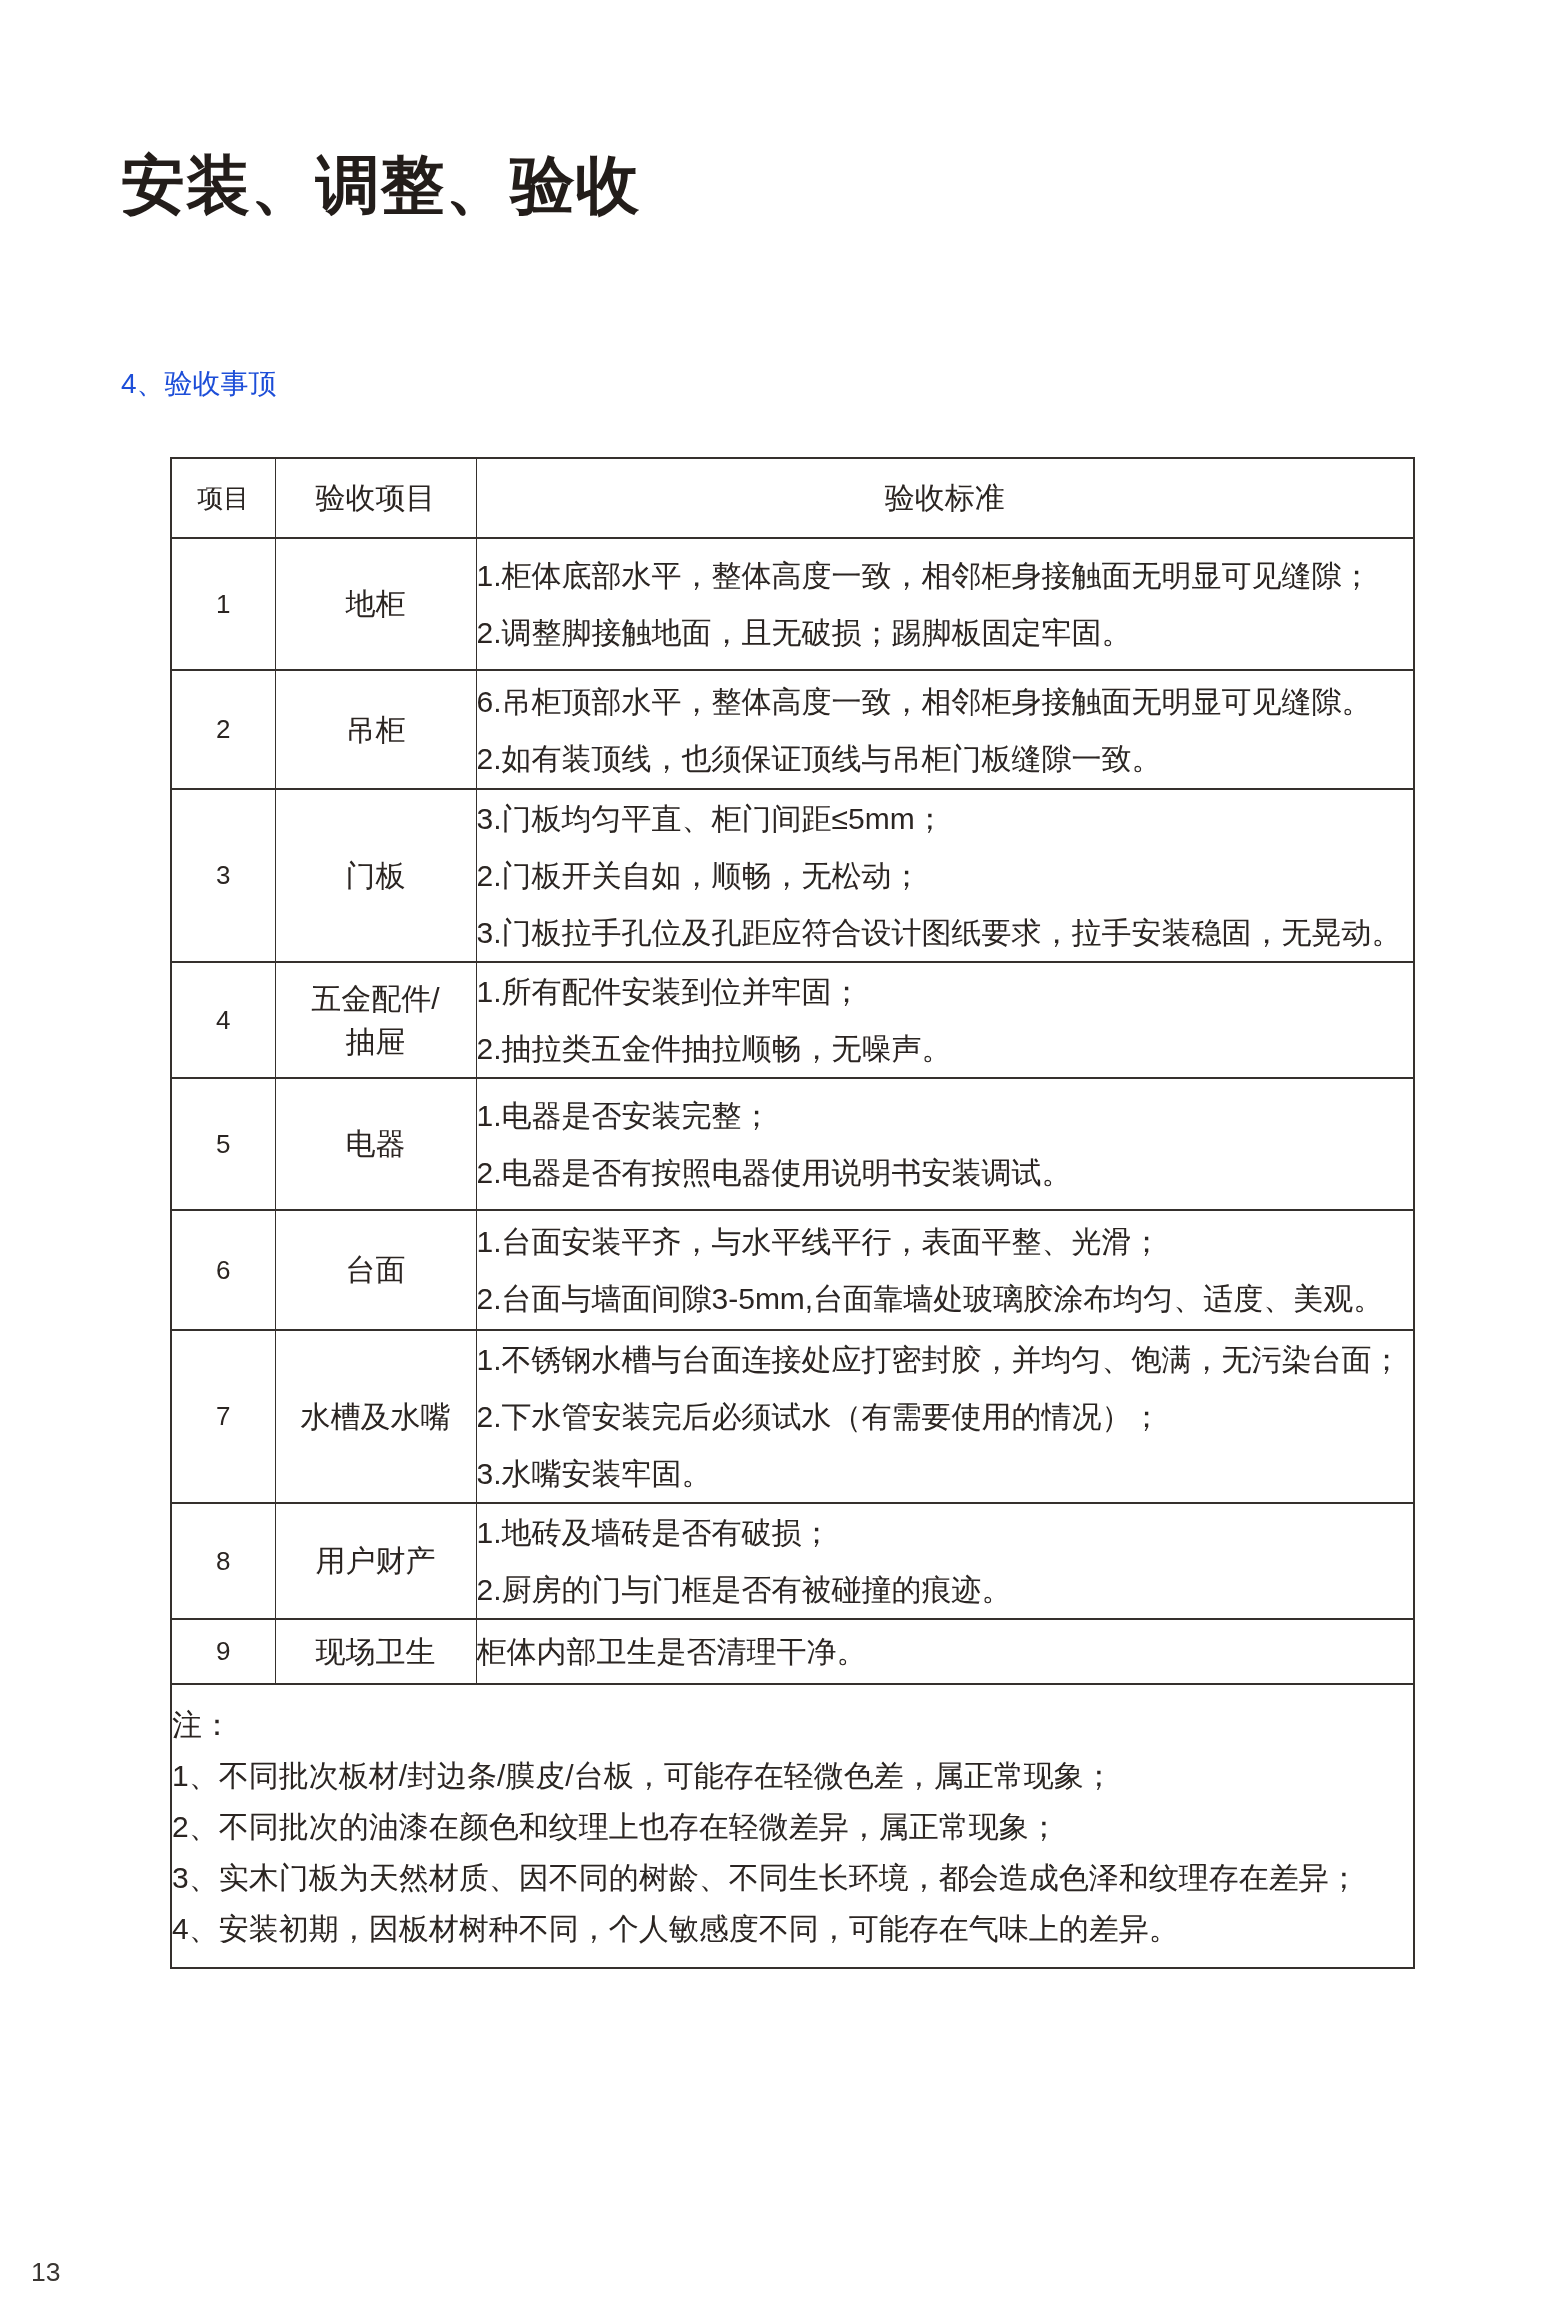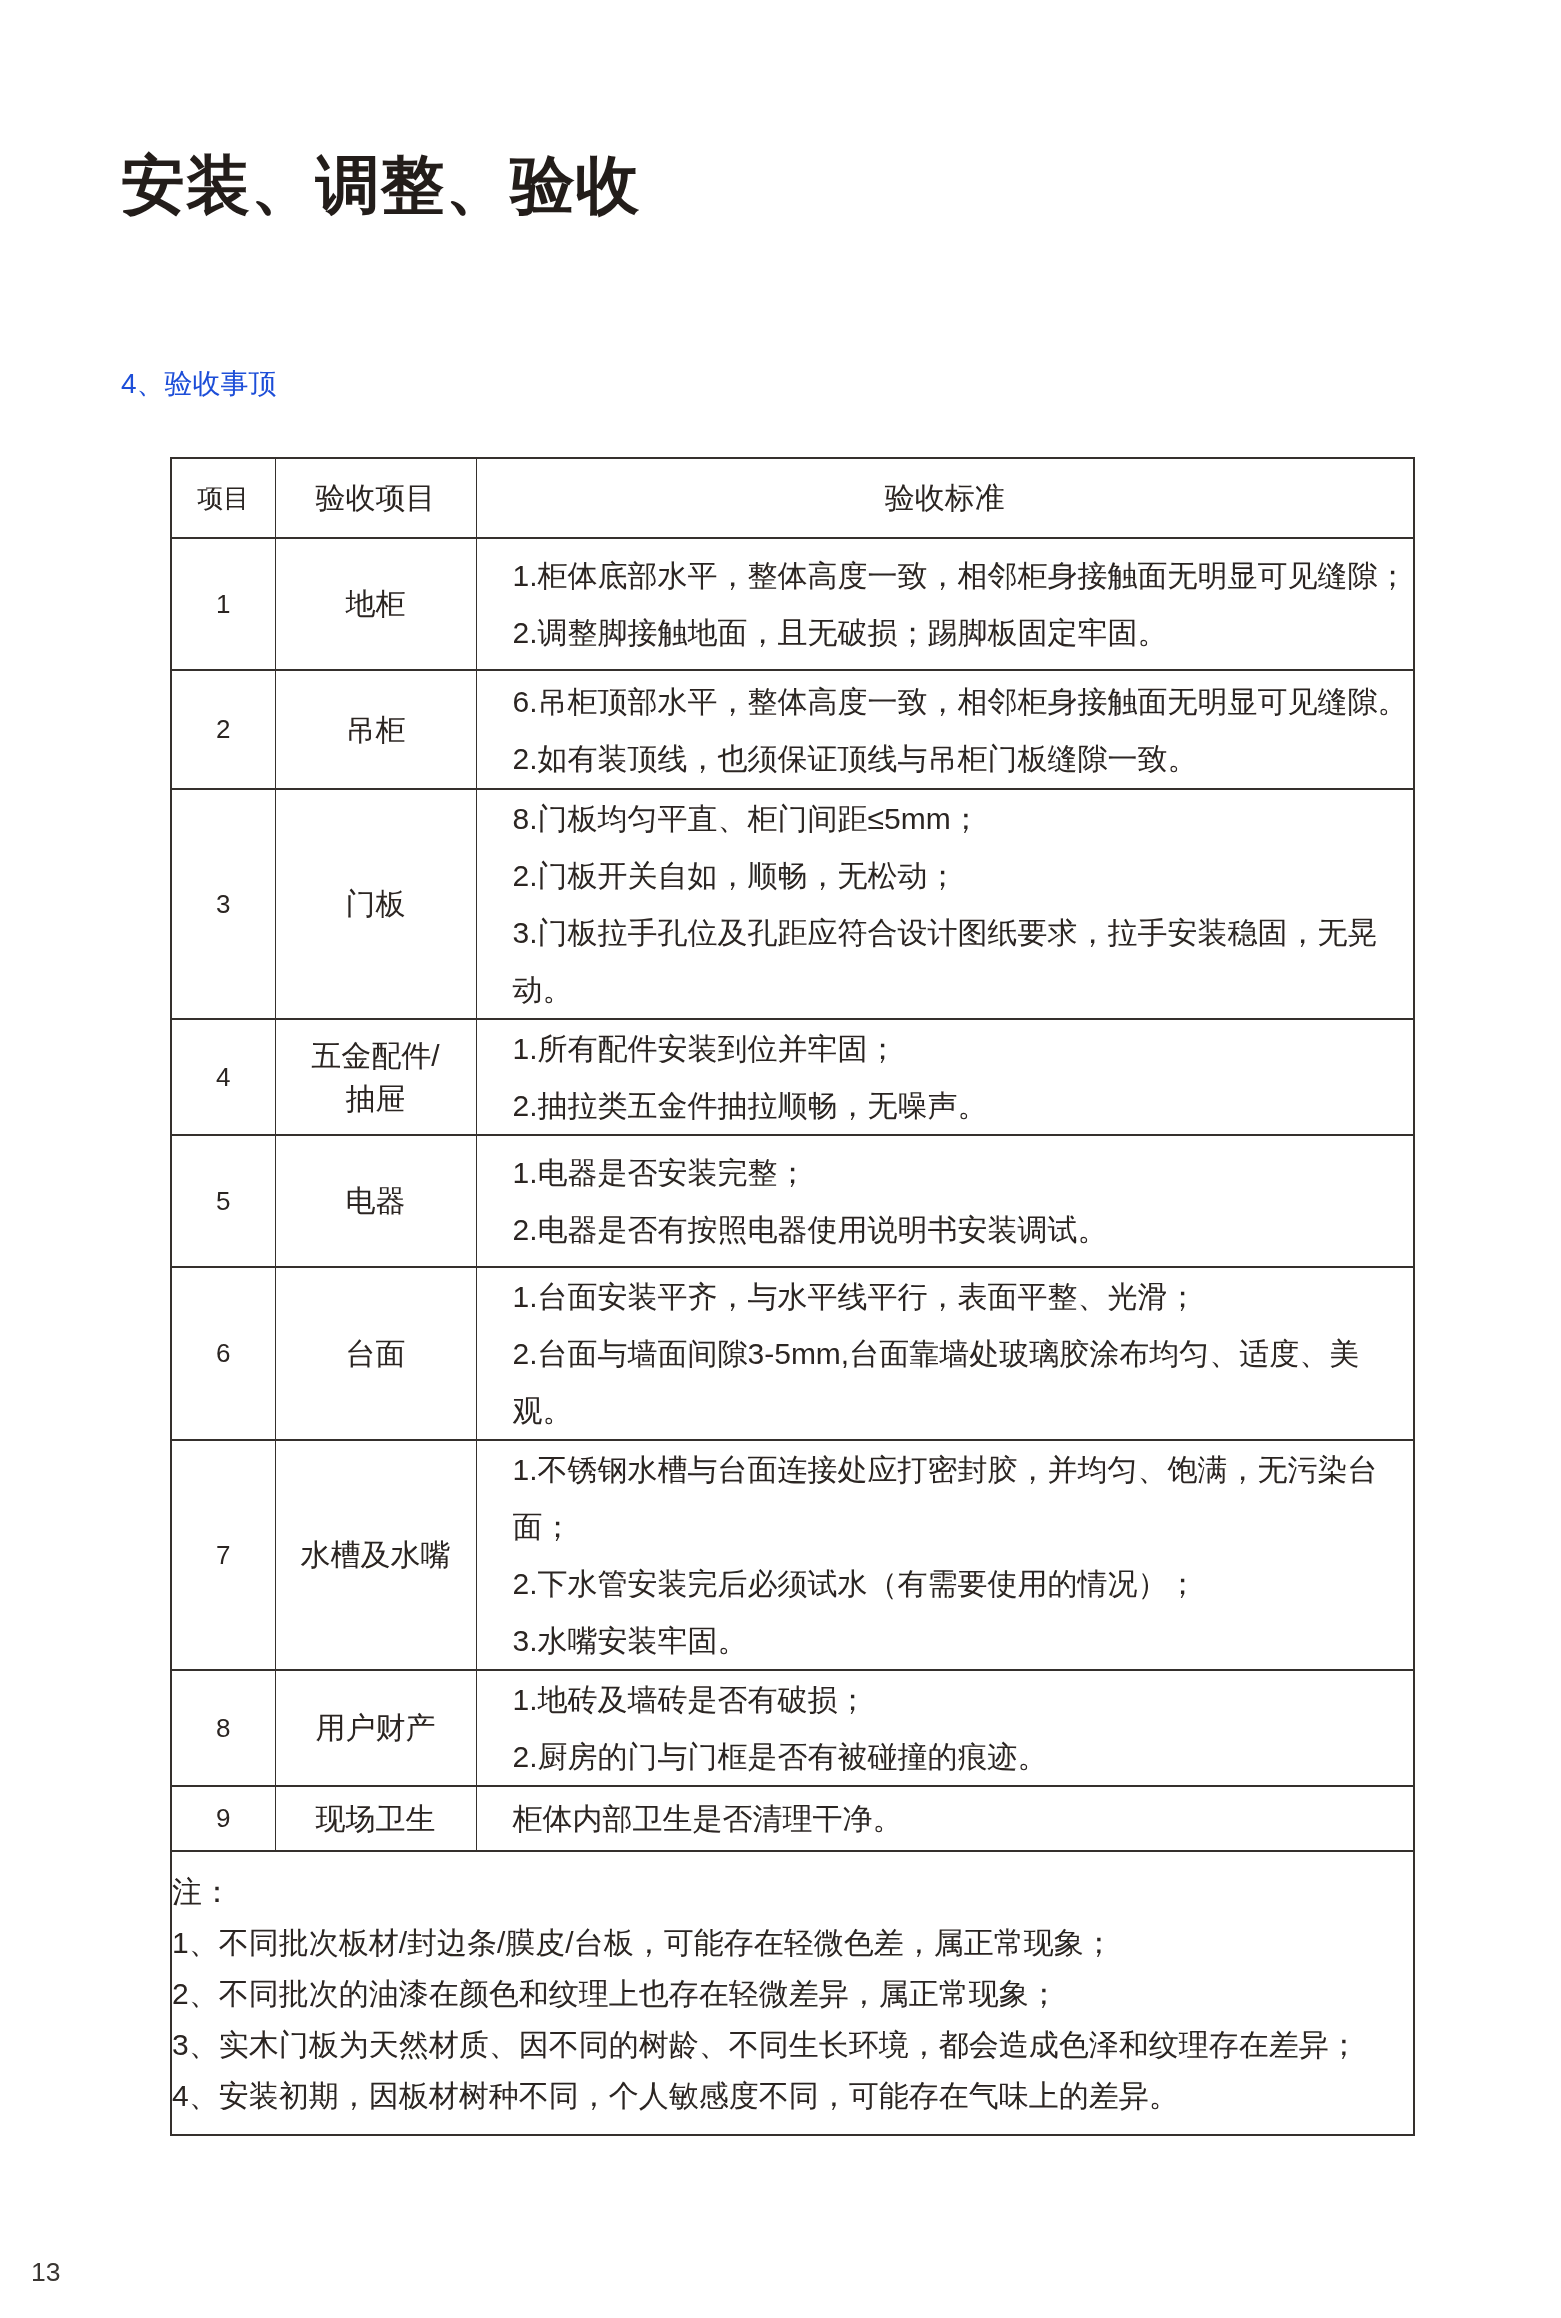--- a/index.html
+++ b/index.html
@@ -48,21 +48,21 @@
     border-right: 1.9px solid #35302d;
     border-top: 2.8px solid #35302d;
     border-bottom: 2.8px solid #35302d;
     vertical-align: middle;
     padding: 0;
   }
   th { font-weight: 400; }
   .c-no   { text-align: center; font-size: 26px; }
   .c-item { text-align: center; line-height: 1.45; }
   .c-std  { text-align: left; padding-left: 24px; padding-right: 7.6px; }
-  .c-std .line { line-height: 57px; padding-left: 36px; }
+  .c-std .line { line-height: 57px; }
   tr.h-header { height: 80px; }
   tr.h-r1 { height: 132px; }
   tr.h-r2 { height: 119px; }
   tr.h-r3 { height: 173px; }
   tr.h-r4 { height: 114px; }
   tr.h-r5 { height: 132px; }
   tr.h-r6 { height: 120px; }
   tr.h-r7 { height: 158px; }
   tr.h-r8 { height: 113px; }
   tr.h-r9 { height: 65px; }
@@ -117,21 +117,21 @@
         <td class="c-item">吊柜</td>
         <td class="c-std">
           <div class="line">6.吊柜顶部水平，整体高度一致，相邻柜身接触面无明显可见缝隙。</div>
           <div class="line">2.如有装顶线，也须保证顶线与吊柜门板缝隙一致。</div>
         </td>
       </tr>
       <tr class="h-r3">
         <td class="c-no">3</td>
         <td class="c-item">门板</td>
         <td class="c-std">
-          <div class="line">8.门板均匀平直、柜门间距≤5mm；</div>
+          <div class="line">3.门板均匀平直、柜门间距≤5mm；</div>
           <div class="line">2.门板开关自如，顺畅，无松动；</div>
           <div class="line">3.门板拉手孔位及孔距应符合设计图纸要求，拉手安装稳固，无晃动。</div>
         </td>
       </tr>
       <tr class="h-r4">
         <td class="c-no">4</td>
         <td class="c-item">
           <div>五金配件/</div>
           <div>抽屉</div>
         </td>

